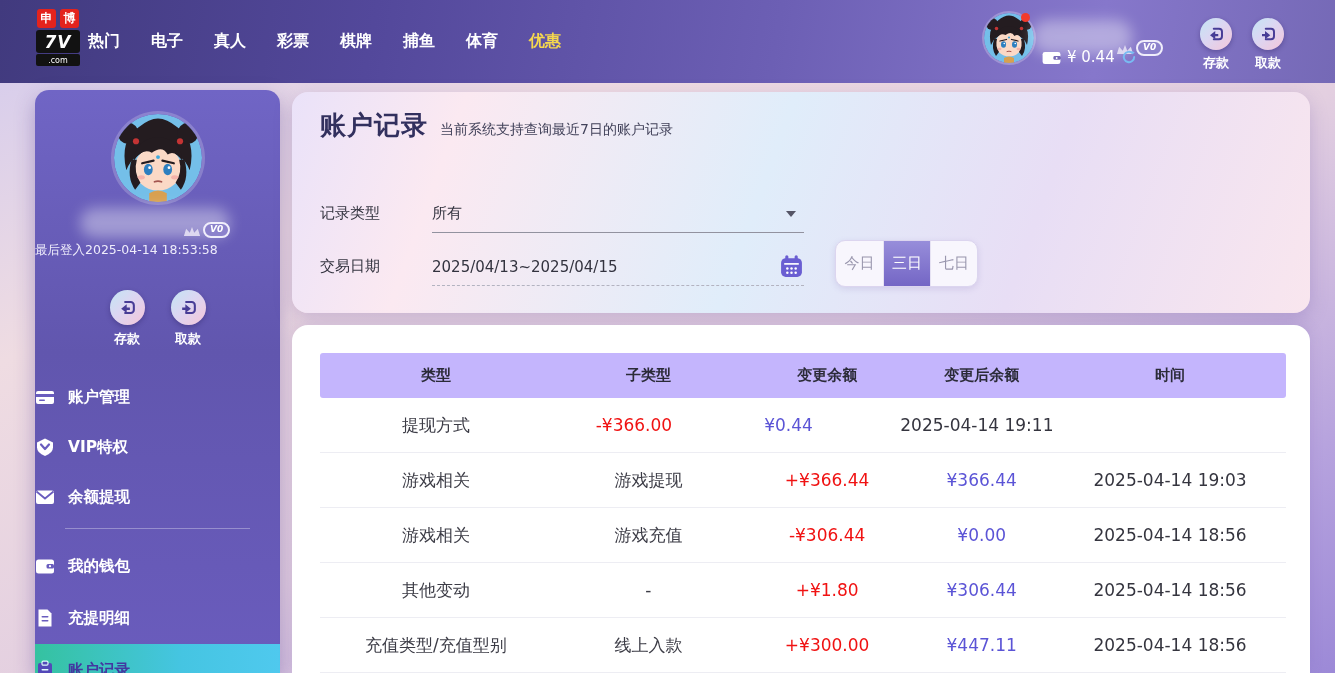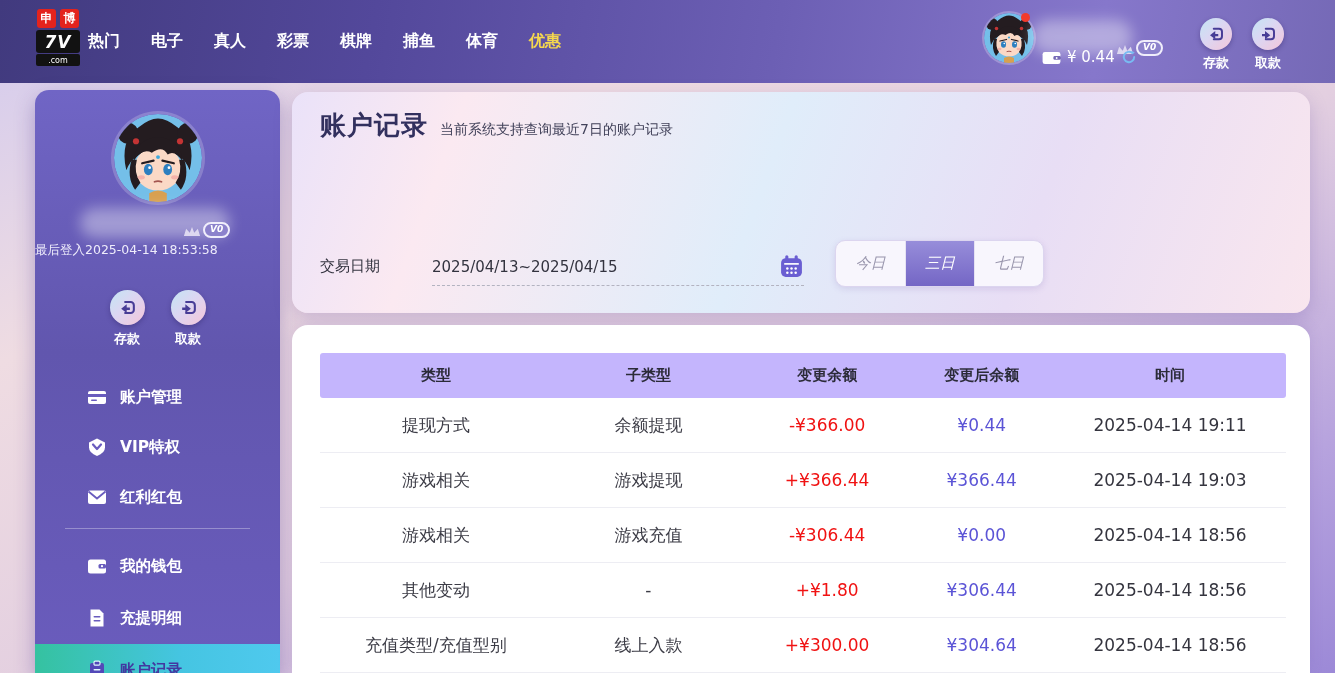--- a/index.html
+++ b/index.html
@@ -56,21 +56,21 @@
   .blur-side { position:absolute; left:45px; top:118px; width:150px; height:30px; }
   .vip-side { left:148px; top:118px; }
   .last-login { position:absolute; left:0; top:152px; width:100%; text-align:left;
     color:#eeecfb; font-size:12.5px; }
   .side-actions { position:absolute; left:0; top:200px; width:100%;
     display:flex; justify-content:center; gap:26px; }
   .side-action { text-align:center; }
   .side-action .lbl { color:#fff; font-size:13px; font-weight:bold; margin-top:5px; }
   .menu { position:absolute; left:0; width:100%; list-style:none; }
   .menu-1 { top:282px; } .menu-2 { top:450px; }
-  .menu-item { height:50px; display:flex; align-items:center; padding-left:52px; gap:13px;
+  .menu-item { height:50px; display:flex; align-items:center; gap:13px;
     color:#ffffff; font-size:15.5px; font-weight:bold; cursor:pointer; }
   .menu-2 .menu-item { height:52px; }
   .menu-item.active { background:linear-gradient(90deg,#35c2a0 0%,#45c5e2 60%,#4fc9ee 100%);
     color:#4338a0; }
   .menu-divider { position:absolute; left:30px; top:438px; width:185px; height:1px;
     background:rgba(255,255,255,.32); }
   .mi { width:20px; height:20px; flex:0 0 20px; display:flex; }
 
   
   .filter-card { position:absolute; left:292px; top:92px; width:1018px; height:221px;
@@ -86,22 +86,22 @@
   .f-field { position:relative; width:372px; height:38px; font-size:15px; color:#33333f;
     display:flex; align-items:center; cursor:pointer; }
   .f-field.solid { border-bottom:1px solid #92929f; }
   .f-field.dashed { border-bottom:1px dashed #b3b3c0; }
   .caret-down { position:absolute; right:8px; top:16px; width:0; height:0;
     border-left:5px solid transparent; border-right:5px solid transparent; border-top:6px solid #555566; }
   .cal-icon { position:absolute; right:0; top:6px; width:25px; height:25px; cursor:pointer; }
   .range-group { position:absolute; left:543px; top:148px; height:47px; display:flex;
     background:#f8f6fd; border:1px solid #dcd5ef; border-radius:10px; overflow:hidden;
     box-shadow:0 2px 6px rgba(120,100,180,.18); }
-  .range-btn { width:69px; height:100%; display:flex; align-items:center; justify-content:center;
-    font-size:15px; color:#9a97ae; cursor:pointer; border-left:1px solid #e6e2f3; background:transparent;font-style:italic; }
+  .range-btn { width:47px; height:100%; display:flex; align-items:center; justify-content:center;
+    font-size:15px; color:#9a97ae; cursor:pointer; border-left:1px solid #e6e2f3; background:transparent; }
   .range-btn:first-child { border-left:none; }
   .range-btn.active { background:linear-gradient(180deg,#978dda 0%,#7466c5 100%); color:#fff; }
 
   
   .table-card { position:absolute; left:292px; top:325px; width:1018px; height:348px;
     border-radius:16px 16px 0 0; background:#ffffff; box-shadow:0 -2px 14px rgba(110,90,170,.18); }
   .tbl { position:absolute; left:28px; top:28px; width:966px; }
   .tbl-head { display:flex; height:45px; background:#c4b5fd; border-radius:3px; align-items:center; }
   .tbl-head span { font-size:15px; font-weight:bold; color:#2b2b38; text-align:center; }
   .tbl-row { display:flex; height:55px; align-items:center; border-bottom:1px solid #ededf3; }
@@ -277,21 +277,21 @@
       </span>
       <span>VIP特权</span>
     </li>
     <li class="menu-item">
       <span class="mi">
         <svg viewBox="0 0 20 20" width="20" height="20">
             <rect x="1" y="3.5" width="18" height="13.5" rx="2" fill="#fff"></rect>
             <path d="M1.5 4.5 L10 11.5 L18.5 4.5" stroke="#695cbe" stroke-width="1.8" fill="none"></path>
           </svg>
       </span>
-      <span>红利红包</span>
+      <span>余额提现</span>
     </li>
   </ul>
   <div class="menu-divider"></div>
   <ul class="menu menu-2">
     <li class="menu-item">
       <span class="mi">
         <svg viewBox="0 0 20 20" width="20" height="20">
             <rect x="1" y="3.5" width="18" height="14" rx="2.5" fill="#fff"></rect>
             <rect x="11.5" y="8" width="7.5" height="4.5" rx="1.5" fill="#695cbe"></rect>
             <circle cx="15" cy="10.2" r="1.1" fill="#fff"></circle>
@@ -320,20 +320,27 @@
       </span>
       <span>账户记录</span>
     </li>
   </ul>
 </div>
 
 <div class="filter-card">
   <div class="page-title-row">
     <span class="page-title">账户记录</span>
     <span class="page-subtitle">当前系统支持查询最近7日的账户记录</span>
+  </div>
+  <div class="f-row f-row1">
+    <div class="f-label">记录类型</div>
+    <div class="f-field solid">
+      <span>所有</span>
+      <span class="caret-down"></span>
+    </div>
   </div>
   <div class="f-row f-row2">
     <div class="f-label">交易日期</div>
     <div class="f-field dashed">
       <span>2025/04/13~2025/04/15</span>
       <span class="cal-icon">
         <svg viewBox="0 0 24 24" width="25" height="25">
           <rect x="2" y="4" width="20" height="18" rx="4.5" fill="#6a5ed2"></rect>
           <rect x="6" y="1.2" width="3" height="5.5" rx="1.5" fill="#6a5ed2"></rect>
           <rect x="15" y="1.2" width="3" height="5.5" rx="1.5" fill="#6a5ed2"></rect>
@@ -359,21 +366,20 @@
   <div class="tbl">
     <div class="tbl-head">
       <span class="c1">类型</span>
       <span class="c2">子类型</span>
       <span class="c3">变更余额</span>
       <span class="c4">变更后余额</span>
       <span class="c5">时间</span>
     </div>
     <div class="tbl-row">
       <span class="c1 cell-type">提现方式</span>
-      <span class="c2 cell-sub">余额提现</span>
       <span class="c3 cell-change">-¥366.00</span>
       <span class="c4 cell-after">¥0.44</span>
       <span class="c5 cell-time">2025-04-14 19:11</span>
     </div>
     <div class="tbl-row">
       <span class="c1 cell-type">游戏相关</span>
       <span class="c2 cell-sub">游戏提现</span>
       <span class="c3 cell-change">+¥366.44</span>
       <span class="c4 cell-after">¥366.44</span>
       <span class="c5 cell-time">2025-04-14 19:03</span>
@@ -389,17 +395,17 @@
       <span class="c1 cell-type">其他变动</span>
       <span class="c2 cell-sub">-</span>
       <span class="c3 cell-change">+¥1.80</span>
       <span class="c4 cell-after">¥306.44</span>
       <span class="c5 cell-time">2025-04-14 18:56</span>
     </div>
     <div class="tbl-row">
       <span class="c1 cell-type">充值类型/充值型别</span>
       <span class="c2 cell-sub">线上入款</span>
       <span class="c3 cell-change">+¥300.00</span>
-      <span class="c4 cell-after">¥304.64</span>
+      <span class="c4 cell-after">¥447.11</span>
       <span class="c5 cell-time">2025-04-14 18:56</span>
     </div>
   </div>
 </div>
 
 </body></html>

